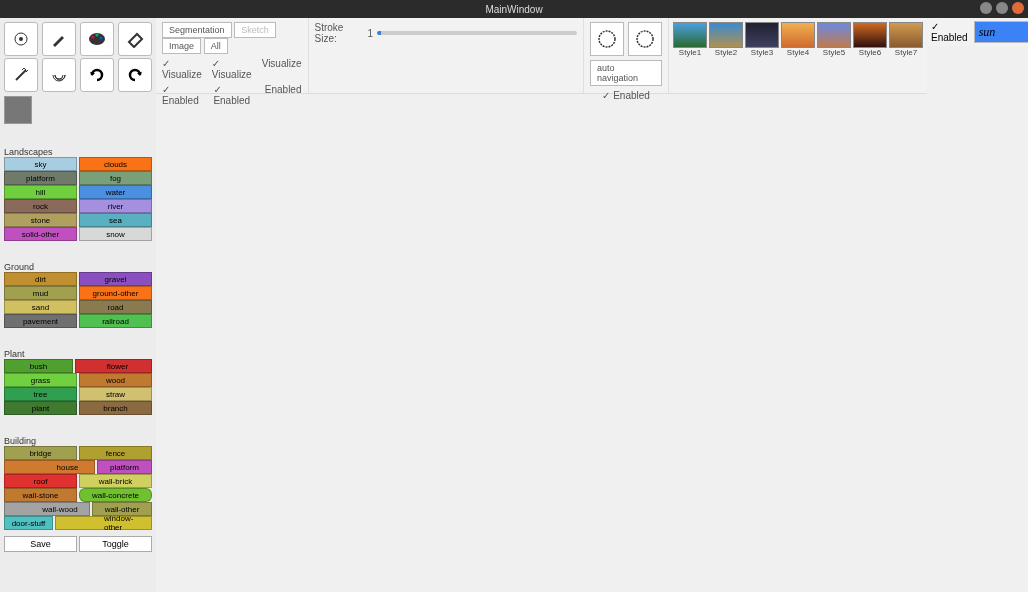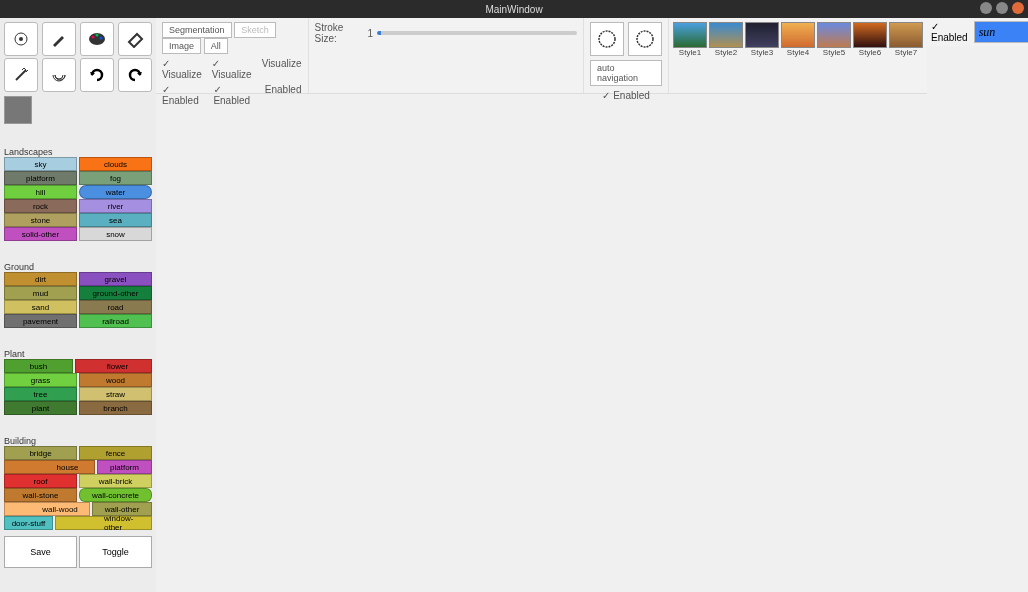--- a/index.html
+++ b/index.html
@@ -8,21 +8,21 @@
 .titlebar .wc { position: absolute; right: 4px; top: 2px; display: flex; gap: 4px; }
 .wc span { width: 12px; height: 12px; border-radius: 50%; display: inline-block; }
 .container { display: flex; height: 574px; }
 .leftcol { width: 160px; padding: 4px; background: #ececec; display: flex; flex-direction: column; gap: 2px; }
 .toolrow { display: flex; gap: 4px; }
 .toolbtn { width: 34px; height: 34px; background: #fff; border: 1px solid #bbb; display: flex; align-items: center; justify-content: center; border-radius: 3px; }
 .swatch { width: 28px; height: 28px; background: #777; margin-top: 2px; border: 1px solid #999; }
 .catlabel { font-size: 9px; color: #333; margin-top: 21px; }
 .palrow { display: flex; gap: 2px; }
 .palbtn { flex: 1; height: 14px; font-size: 8px; display: flex; align-items: center; justify-content: center; color: #000; border: 1px solid rgba(0,0,0,.25); }
-.actbtn { flex: 1; height: 32px; background: #fff; border: 1px solid #aaa; font-size: 9px; }
+.actbtn { flex: 1; height: 16px; background: #fff; border: 1px solid #aaa; font-size: 9px; }
 .rightcol { flex: 1; display: flex; flex-direction: row; }
 .toprow { display: flex; height: 76px; background: #f2f2f2; border-bottom: 1px solid #ddd; }
 .optgroup { padding: 4px 6px; border-right: 1px solid #e0e0e0; display: flex; flex-direction: column; gap: 4px; font-size: 9px; color: #555; }
 .optbtn { background: #fff; border: 1px solid #bbb; padding: 2px 6px; font-size: 9px; display: inline-block; }
 .checkrow { display: flex; gap: 10px; font-size: 9px; color: #555; }
 .strokeshapes { display: flex; gap: 4px; align-items: center; }
 .shape { width: 12px; height: 12px; }
 .slider { height: 4px; background: linear-gradient(to right,#3a7fd5 0,#3a7fd5 15%,#ccc 15%,#ccc 100%); border-radius: 2px; width: 100px; position: relative; }
 .stylestrip { display: flex; gap: 2px; padding: 2px; }
 .stylethumb { width: 34px; display: flex; flex-direction: column; align-items: center; }
@@ -108,42 +108,42 @@
         <div class="palrow">
           <div class="palbtn" style="background: rgb(166, 205, 224);">sky</div>
           <div class="palbtn" style="background: #f97316;">clouds</div>
         </div>
         <div class="palrow">
           <div class="palbtn" style="background: rgb(111, 122, 106);">platform</div>
           <div class="palbtn" style="background: rgb(122, 160, 122);">fog</div>
         </div>
         <div class="palrow">
           <div class="palbtn" style="background: rgb(111, 207, 63);">hill</div>
-          <div class="palbtn" style="background: rgb(74, 143, 224); border-radius: 7px;">water</div>
+          <div class="palbtn" style="background: rgb(74, 143, 224);">water</div>
         </div>
         <div class="palrow">
           <div class="palbtn" style="background: rgb(138, 106, 90);">rock</div>
           <div class="palbtn" style="background: rgb(164, 143, 224);">river</div>
         </div>
         <div class="palrow">
           <div class="palbtn" style="background: rgb(176, 160, 96);">stone</div>
           <div class="palbtn" style="background: rgb(90, 176, 192);">sea</div>
         </div>
         <div class="palrow">
           <div class="palbtn" style="background: rgb(192, 80, 192);">solid-other</div>
           <div class="palbtn" style="background: rgb(216, 216, 216);">snow</div>
         </div>
         <div class="catlabel">Ground</div>
         <div class="palrow">
           <div class="palbtn" style="background: rgb(192, 144, 48);">dirt</div>
           <div class="palbtn" style="background: rgb(138, 80, 192);">gravel</div>
         </div>
         <div class="palrow">
           <div class="palbtn" style="background: rgb(160, 160, 80);">mud</div>
-          <div class="palbtn" style="background: #15803d;">ground-other</div>
+          <div class="palbtn" style="background: #f97316;">ground-other</div>
         </div>
         <div class="palrow">
           <div class="palbtn" style="background: rgb(208, 192, 96);">sand</div>
           <div class="palbtn" style="background: rgb(138, 122, 80); text-align: right;">road</div>
         </div>
         <div class="palrow">
           <div class="palbtn" style="background: rgb(112, 112, 112);">pavement</div>
           <div class="palbtn" style="background: rgb(80, 192, 80);">railroad</div>
         </div>
         <div class="catlabel">Plant</div>
@@ -174,21 +174,21 @@
         </div>
         <div class="palrow">
           <div class="palbtn" style="background: rgb(224, 48, 48);">roof</div>
           <div class="palbtn" style="background: rgb(208, 208, 96);">wall-brick</div>
         </div>
         <div class="palrow">
           <div class="palbtn" style="background: rgb(192, 122, 48);">wall-stone</div>
           <div class="palbtn" style="background: rgb(112, 192, 48); border-radius: 6px;">wall-concrete</div>
         </div>
         <div class="palrow">
-          <div class="palbtn" style="background: #fdba74; padding-left: 26px;">wall-wood</div>
+          <div class="palbtn" style="background: #a3a3a3; padding-left: 26px;">wall-wood</div>
           <div class="palbtn" style="background: rgb(160, 160, 80);">wall-other</div>
         </div>
         <div class="palrow">
           <div class="palbtn" style="background: rgb(80, 192, 192);">door-stuff</div>
           <div class="palbtn" style="background: rgb(208, 192, 48); padding-left: 48px;">window-other</div>
         </div>
       </div>
 
     <div class="palrow" style="margin-top:4px">
       <button class="actbtn">Save</button>

